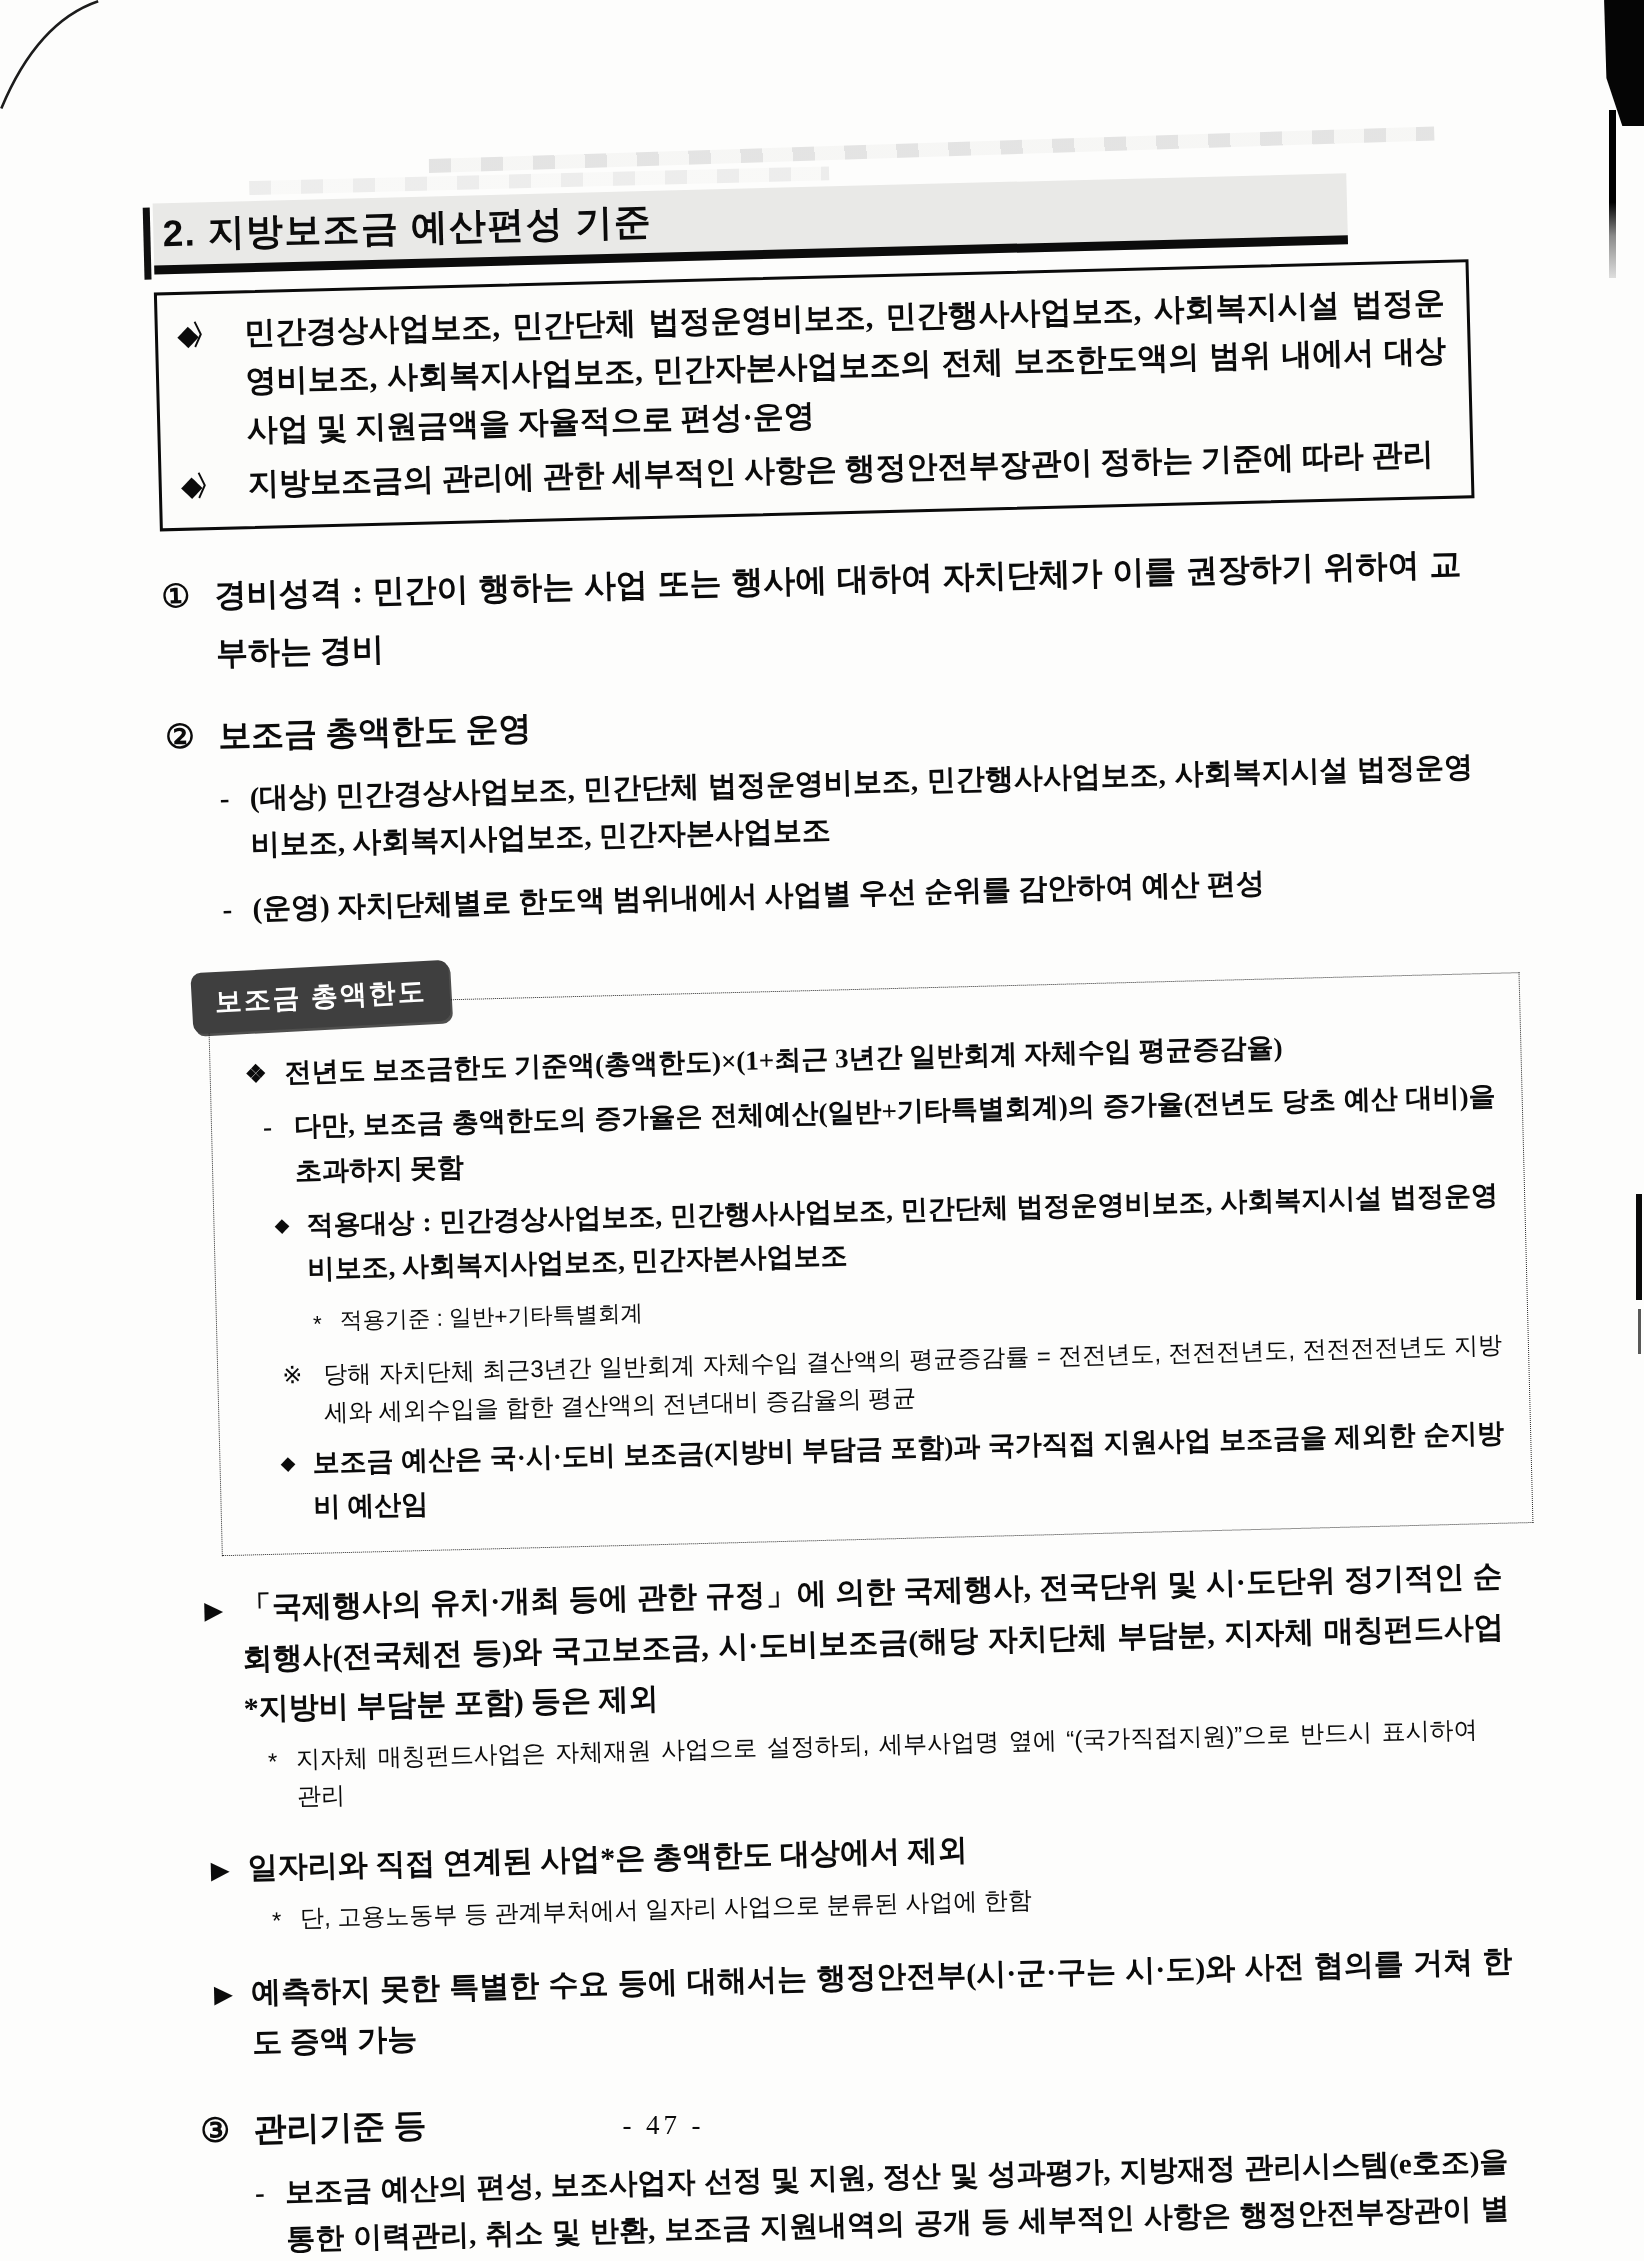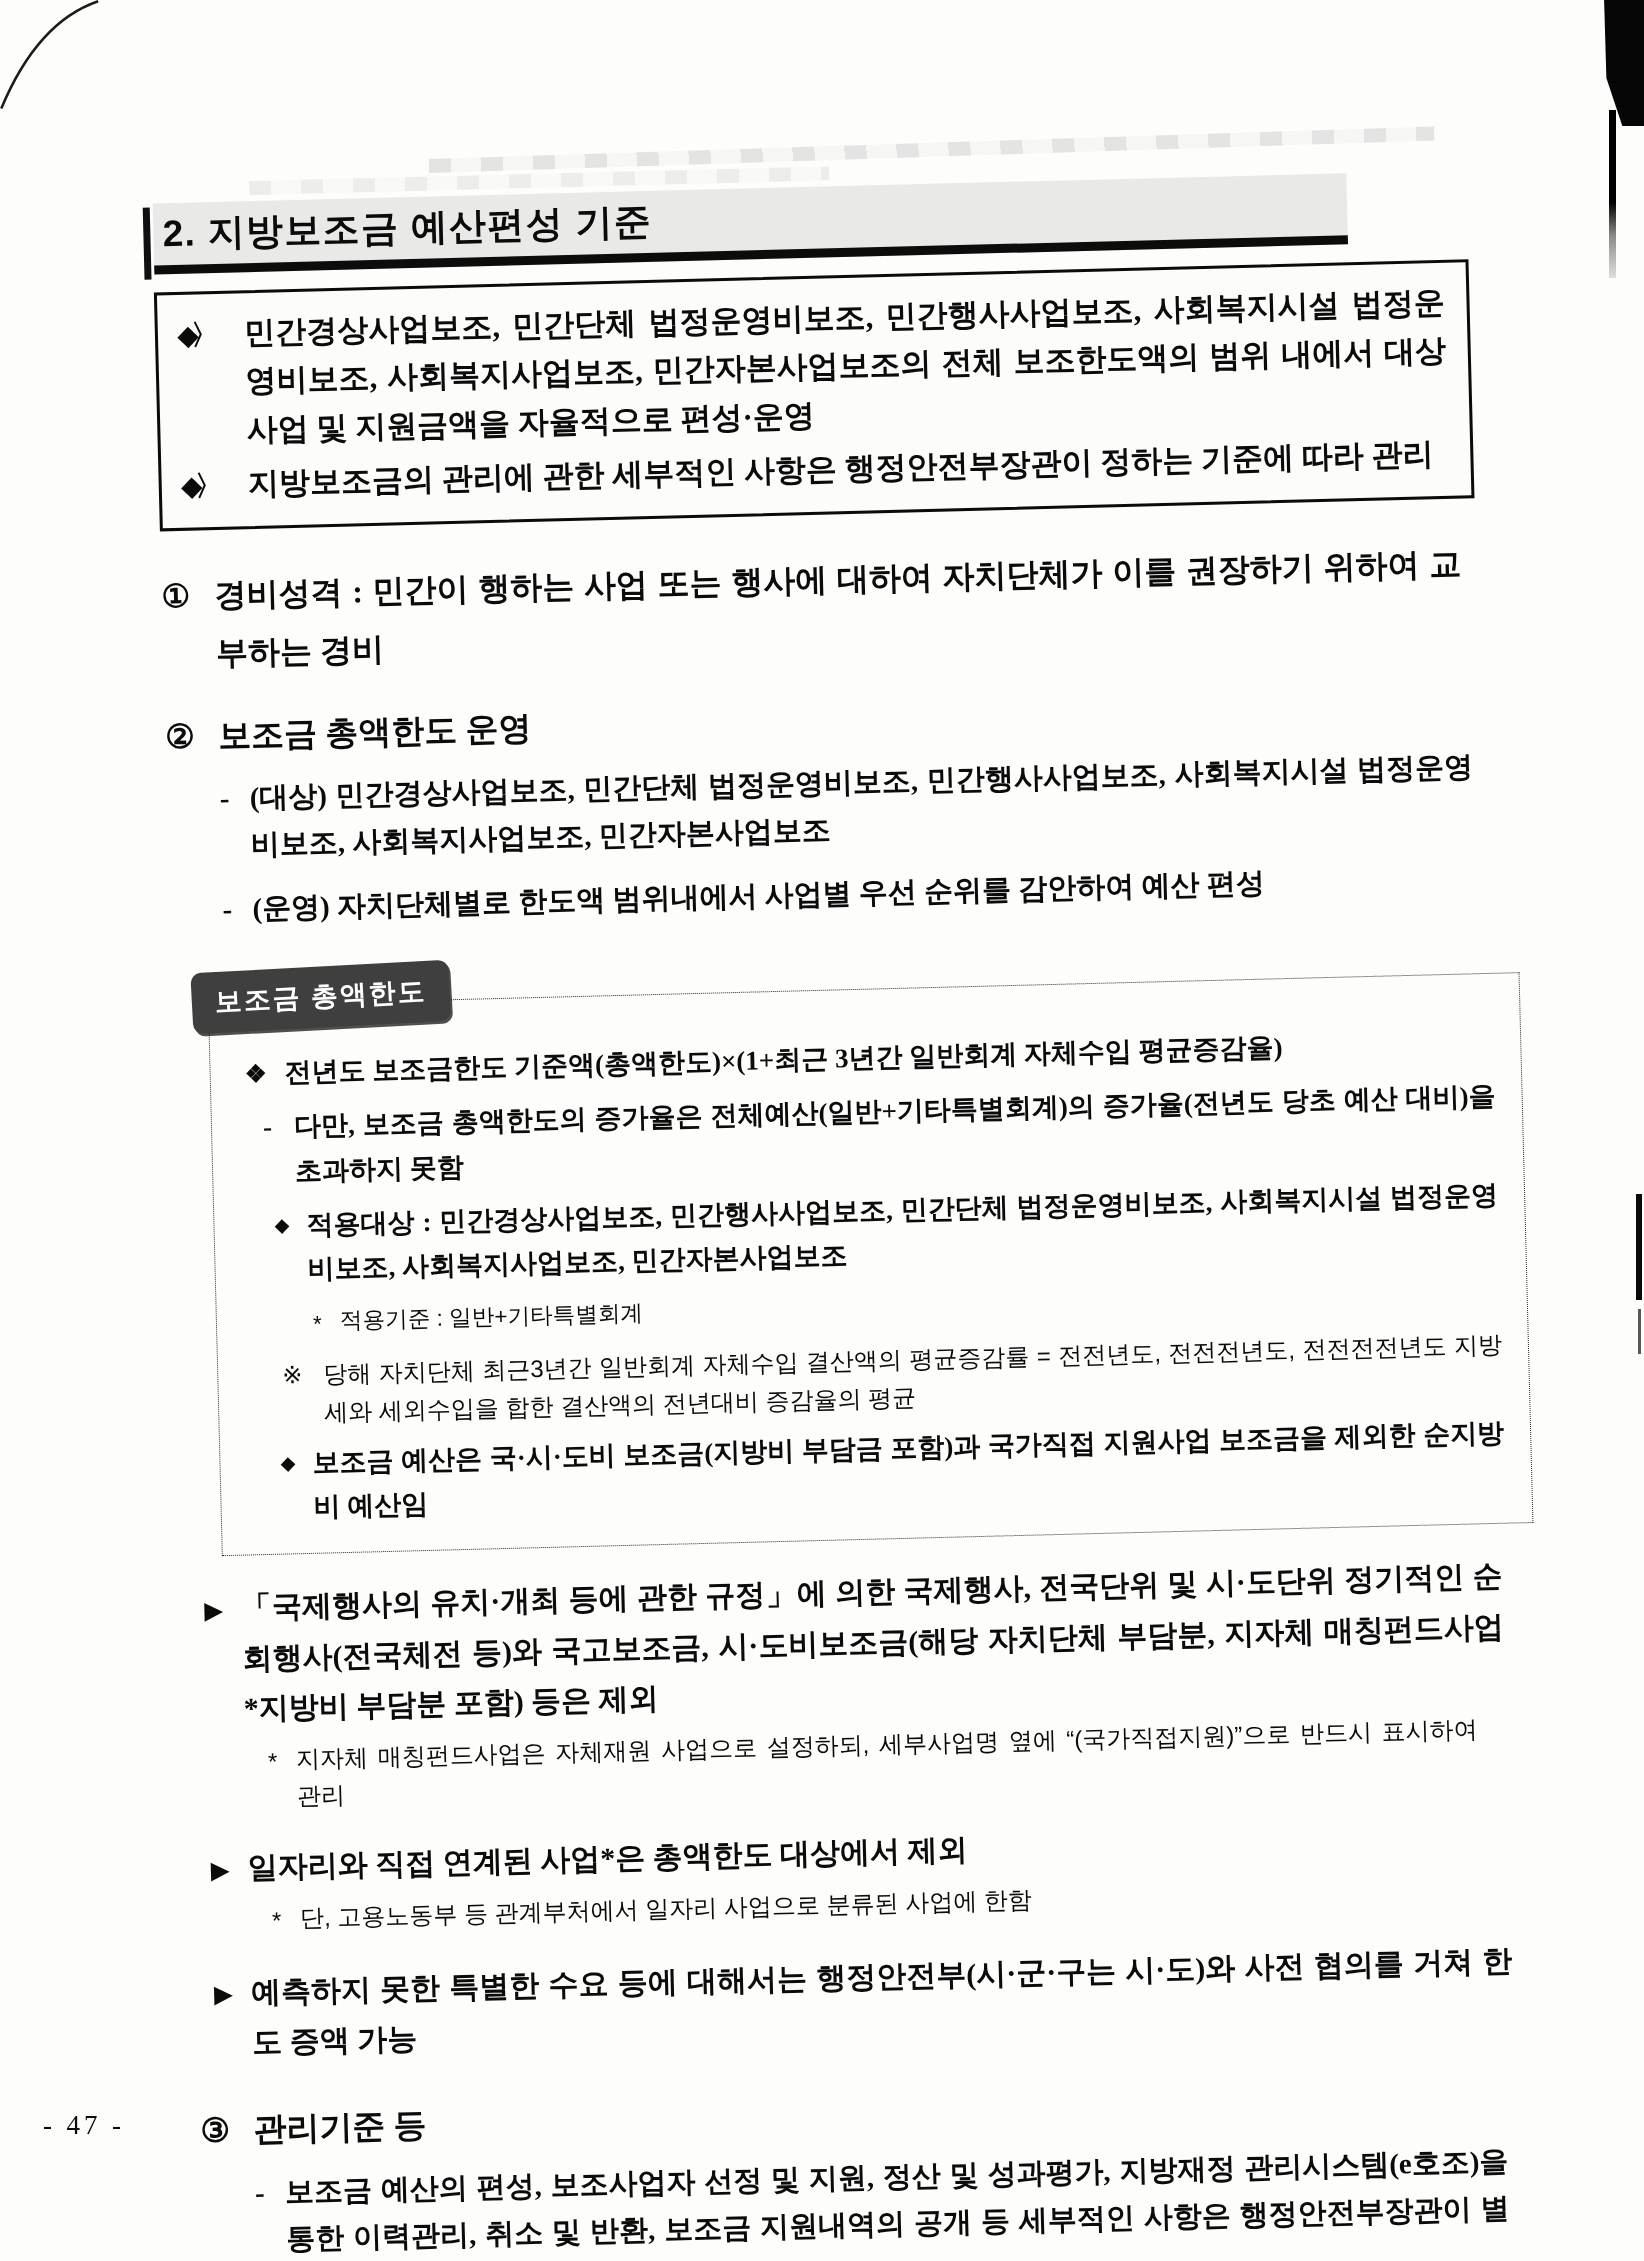--- a/index.html
+++ b/index.html
@@ -65,22 +65,22 @@
         font-size:24px;line-height:1.58;margin-left:30px;margin-top:14px;}
   .crow.refmark .bullet{width:41px;}
   
   .note{display:flex;margin-top:27px;font-size:30px;font-weight:600;line-height:1.68;
         text-align:justify;word-break:break-all;padding-right:10.3px;margin-left:17px;}
   .note .bullet{flex:none;width:37px;font-size:24.5px;padding-top:5.8px;}
   .note-sub{display:flex;margin-left:77px;margin-top:7.7px;font-family:"Liberation Sans","DejaVu Sans",sans-serif;
         font-weight:400;font-size:24px;line-height:1.55;text-align:justify;word-break:break-all;padding-right:39px;}
   .note-sub .bullet{flex:none;width:28px;padding-top:1.9px;}
   
-  .footer{position:absolute;left:0;top:2110px;width:1327px;
-          font-size:27px;letter-spacing:3.9px;margin-left:43px;}
+  .footer{position:absolute;left:0;top:2110px;width:1327px;text-align:center;
+          font-size:27px;letter-spacing:3.9px;}
 </style>
 </head>
 <body>
 
 <div class="sheet">
 
   <svg class="corner-curve" width="155" height="168" viewBox="0 0 240 260">
     <path d="M152,2 Q58,34 2,168" stroke="#1c1c1c" stroke-width="4" fill="none"></path>
   </svg>
   <div class="blob"></div>

